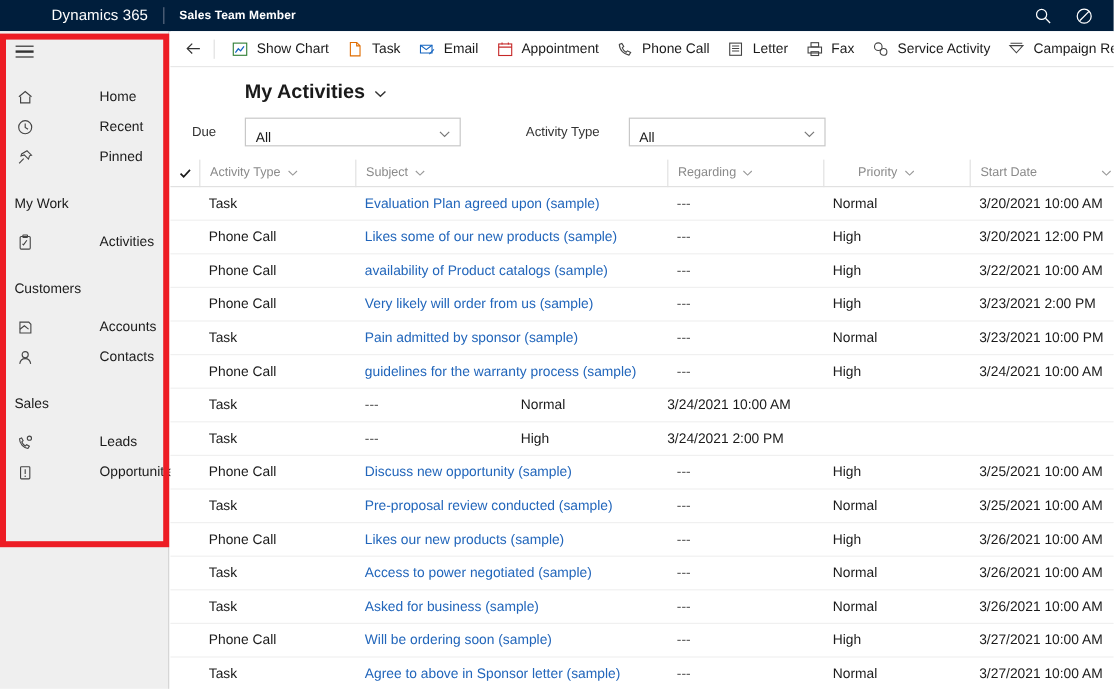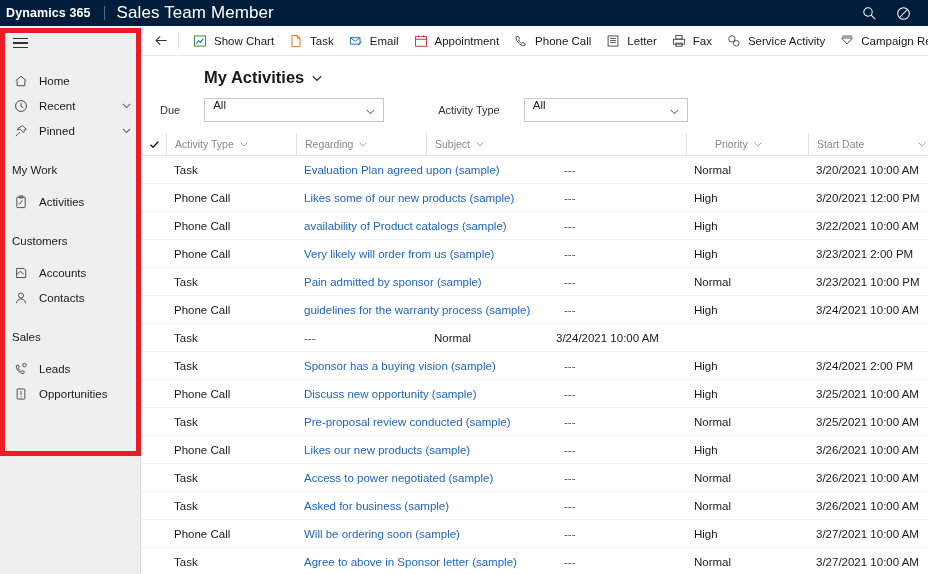--- a/index.html
+++ b/index.html
@@ -13,30 +13,31 @@
 
   
   .topbar {
     position: absolute; top: 0; left: 0;
     width: 928px; height: 26px;
     background: #001E3C;
     display: flex; align-items: center;
     color: #ffffff;
   }
   .brand {
-    font-size: 12.5px; font-weight: bold;
+    font-size: 12.5px; font-weight: normal;
     letter-spacing: .1px;
     padding-left: 6px;
+    margin-left: 37px;
   }
   .brand-divider {
     width: 1px; height: 14px;
     background: #5a6a80;
     margin: 0 12px 0 13px;
   }
-  .app-name { font-size: 17px; font-weight: normal; letter-spacing: .1px; }
+  .app-name { font-size: 10px; font-weight: bold; letter-spacing: .1px; }
   .topbar-right {
     margin-left: auto; display: flex; align-items: center;
     gap: 4px; padding-right: 10px;
   }
   .tb-icon {
     width: 30px; height: 26px;
     display: flex; align-items: center; justify-content: center;
   }
   .tb-icon svg { display: block; }
 
@@ -55,20 +56,21 @@
   }
   .hamburger span {
     display: block; width: 15px; height: 1.6px; background: #333;
   }
   .nav-item {
     height: 25px;
     display: flex; align-items: center;
     padding: 0 8px 0 12px;
     font-size: 11.5px; color: #1a1a1a;
     cursor: pointer;
+    gap: 44px;
   }
   .nav-ico {
     width: 18px; height: 18px;
     display: flex; align-items: center; justify-content: center;
     margin-right: 9px; flex: 0 0 18px;
   }
   .nav-ico svg { display: block; }
   .nav-label { flex: 1 1 auto; white-space: nowrap; }
   .nav-chev { margin-left: auto; display: flex; align-items: center; }
   .nav-group {
@@ -140,21 +142,21 @@
     padding: 11px 0 0 18px; gap: 16px;
   }
   .flt-label {
     font-size: 11px; color: #333;
     margin-right: 8px; white-space: nowrap;
   }
   .flt-select {
     position: relative;
     height: 24px; background: #fff;
     border: 1px solid #c8c8c8;
-    display: flex; align-items: flex-start;
+    display: flex; align-items: flex-end;
     padding: 0 8px; font-size: 11.5px; color: #1a1a1a;
     cursor: pointer;
   }
   .flt-select.due { width: 180px; }
   .flt-select.atype { width: 164px; }
   .flt-select .chev { position: absolute; right: 7px; top: 7px; }
   .flt-gap { width: 22px; }
 
   
   .grid { margin-top: 11px; }
@@ -487,30 +489,30 @@
           </svg>
       </div>
       <div class="th c-type">
         <span>Activity Type</span>
         <span class="chev">
             <svg width="10" height="10" viewBox="0 0 12 12">
               <path d="M1.8 4.2 6 8.3 10.2 4.2" fill="none" stroke="#999" stroke-width="1.1"></path>
             </svg>
           </span>
       </div>
-      <div class="th c-reg">
-        <span>Regarding</span>
+      <div class="th c-subj">
+        <span>Subject</span>
         <span class="chev">
             <svg width="10" height="10" viewBox="0 0 12 12">
               <path d="M1.8 4.2 6 8.3 10.2 4.2" fill="none" stroke="#999" stroke-width="1.1"></path>
             </svg>
           </span>
       </div>
-      <div class="th c-subj">
-        <span>Subject</span>
+      <div class="th c-reg">
+        <span>Regarding</span>
         <span class="chev">
             <svg width="10" height="10" viewBox="0 0 12 12">
               <path d="M1.8 4.2 6 8.3 10.2 4.2" fill="none" stroke="#999" stroke-width="1.1"></path>
             </svg>
           </span>
       </div>
       <div class="th c-prio">
         <span>Priority</span>
         <span class="chev">
             <svg width="10" height="10" viewBox="0 0 12 12">
@@ -591,23 +593,20 @@
         <div class="grid-row">
           <div class="td td-check"></div>
           <div class="td c-type">Task</div>
           <div class="td c-reg muted">---</div>
           <div class="td c-prio">Normal</div>
           <div class="td c-date">3/24/2021 10:00 AM</div>
         </div>
         <div class="grid-row">
           <div class="td td-check"></div>
           <div class="td c-type">Task</div>
-          <div class="td c-subj">
-            <span class="link">Sponsor has a buying vision (sample)</span>
-          </div>
           <div class="td c-reg muted">---</div>
           <div class="td c-prio">High</div>
           <div class="td c-date">3/24/2021 2:00 PM</div>
         </div>
         <div class="grid-row">
           <div class="td td-check"></div>
           <div class="td c-type">Phone Call</div>
           <div class="td c-subj">
             <span class="link">Discuss new opportunity (sample)</span>
           </div>

